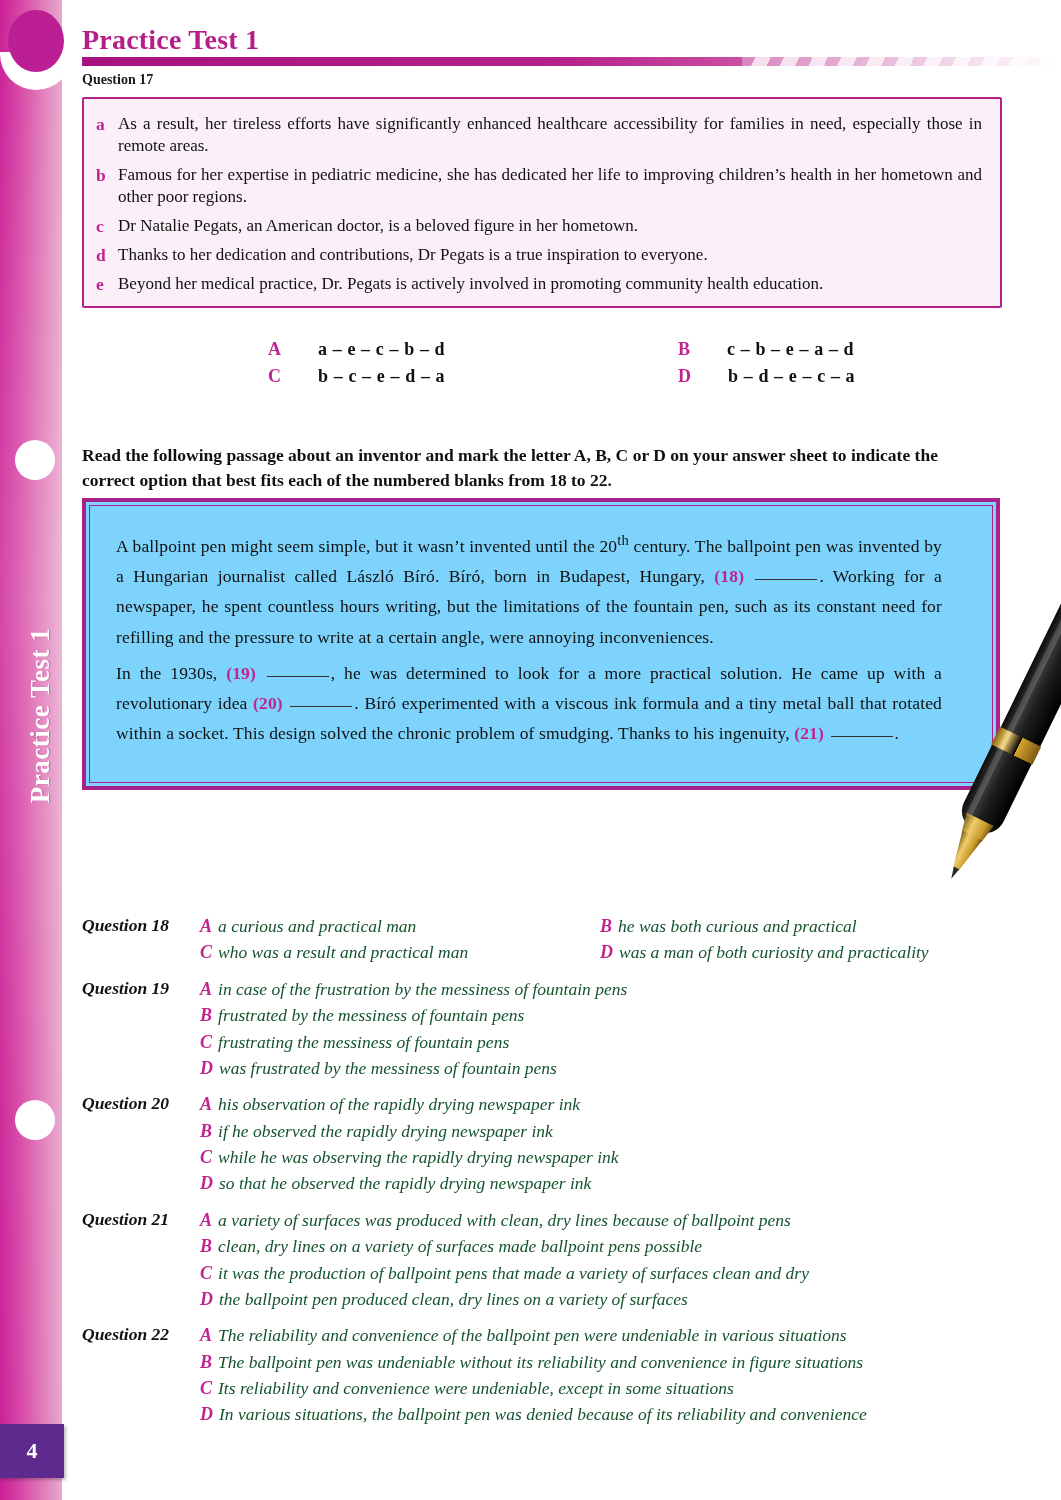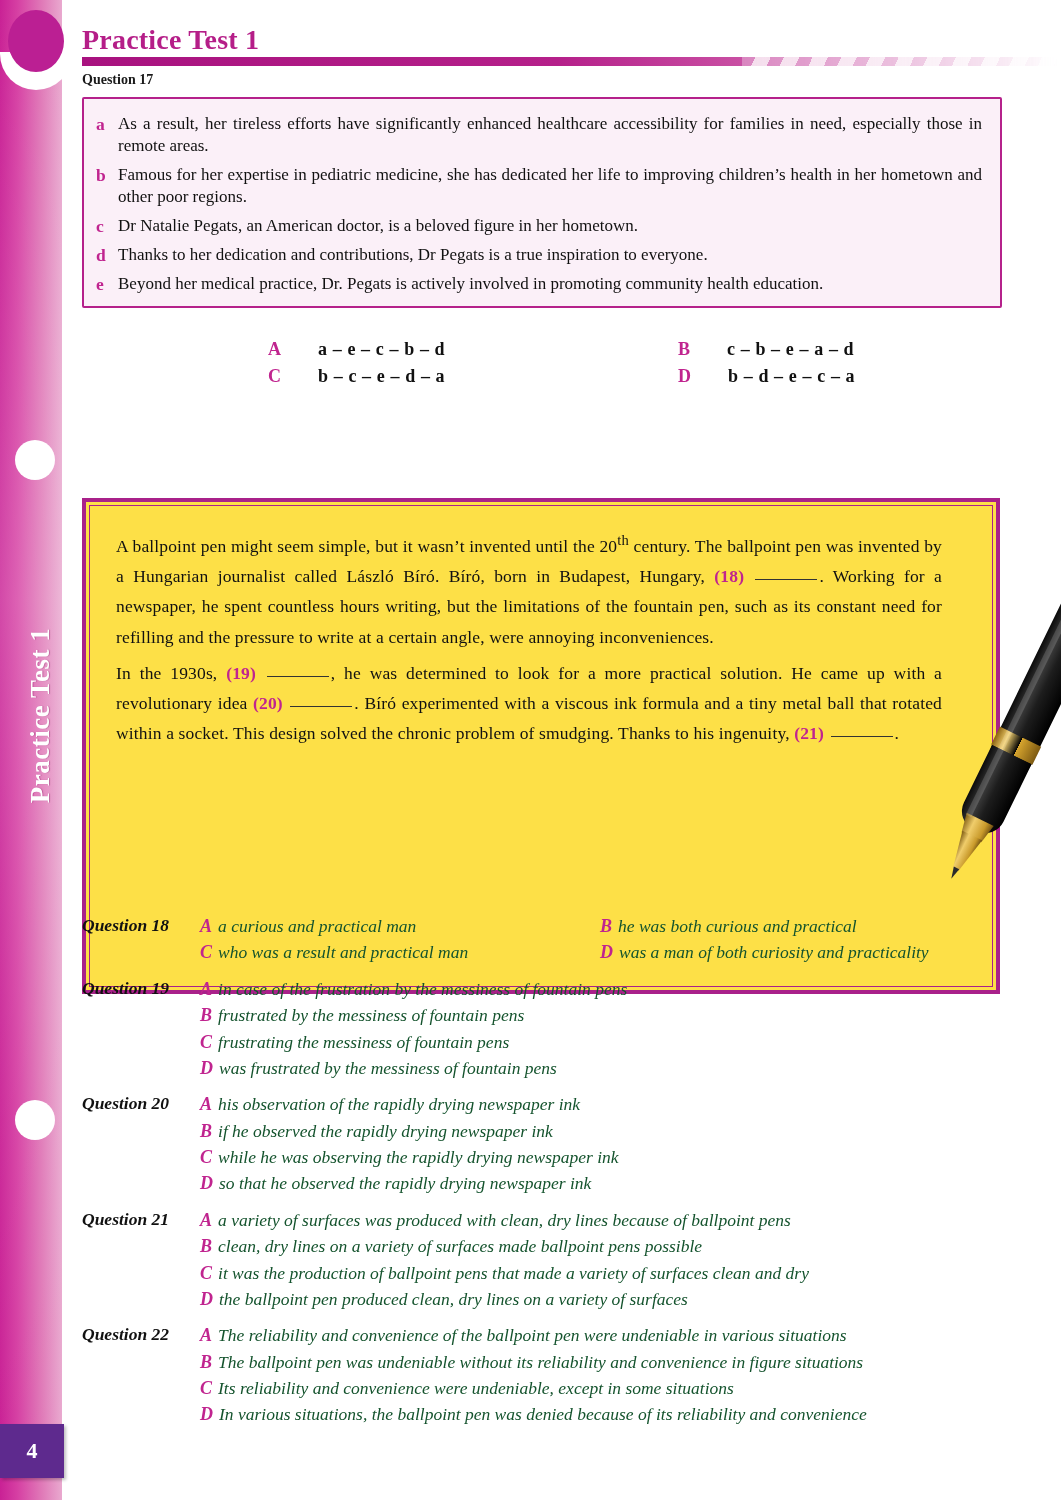--- a/index.html
+++ b/index.html
@@ -149,23 +149,23 @@
   .instruction{
     position:absolute; left:4px; top:443px;
     width:900px;
     font-size:17.5px; font-weight:bold; color:#111;
     line-height:1.42;
   }
 
   
   .passage-box{
     position:absolute; left:4px; top:498px;
-    width:918px; height:496px;
+    width:918px; height:292px;
     border:4px solid #a9218a;
-    background:#fde047;
+    background:#7dd3fc;
     padding:3px;
   }
   .passage-inner{
     width:100%; height:100%;
     border:1px solid #a9218a;
     padding:22px 50px 10px 26px;
   }
   .passage-p{
     font-size:17.5px;
     color:#111;
@@ -268,20 +268,21 @@
     <div class="cell">
       <span class="opt-letter">C</span>
       <span class="opt-text">b – c – e – d – a</span>
     </div>
     <div class="cell">
       <span class="opt-letter">D</span>
       <span class="opt-text">b – d – e – c – a</span>
     </div>
   </div>
 
+  <div class="instruction">Read the following passage about an inventor and mark the letter A, B, C or D on your answer sheet to indicate the correct option that best fits each of the numbered blanks from 18 to 22.</div>
 
   <div class="passage-box">
     <div class="passage-inner">
       <p class="passage-p">
         <span>A ballpoint pen might seem simple, but it wasn’t invented until the 20</span><sup>th</sup><span> century. The ballpoint pen was invented by a Hungarian journalist called László Bíró. Bíró, born in Budapest, Hungary, </span><span class="blankref">(18)</span> <span class="blankline"></span><span>. Working for a newspaper, he spent countless hours writing, but the limitations of the fountain pen, such as its constant need for refilling and the pressure to write at a certain angle, were annoying inconveniences.</span>
       </p>
       <p class="passage-p">
         <span>In the 1930s, </span><span class="blankref">(19)</span> <span class="blankline"></span><span>, he was determined to look for a more practical solution. He came up with a revolutionary idea </span><span class="blankref">(20)</span> <span class="blankline"></span><span>. Bíró experimented with a viscous ink formula and a tiny metal ball that rotated within a socket. This design solved the chronic problem of smudging. Thanks to his ingenuity, </span><span class="blankref">(21)</span> <span class="blankline"></span><span>.</span>
       </p>
     </div>

